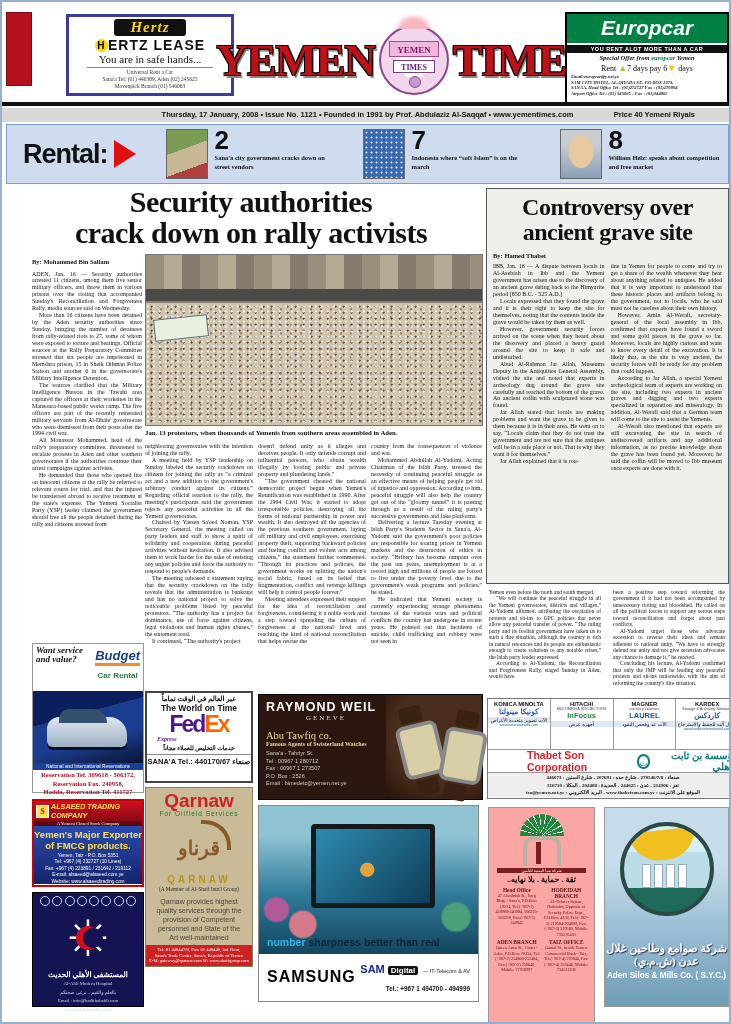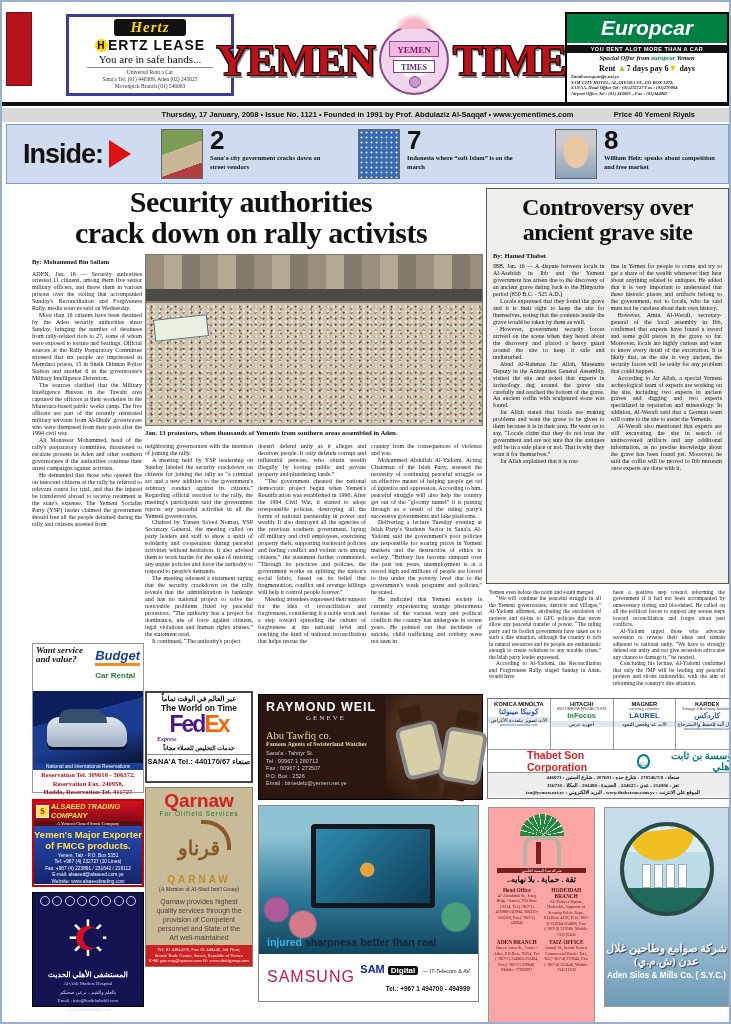--- a/index.html
+++ b/index.html
@@ -33,21 +33,21 @@
            color:#7a1a6a;font-size:9px;font-weight:bold;text-align:center;line-height:16px;box-sizing:border-box;}
   .emb-bot{position:absolute;left:12px;top:33px;width:42px;height:13px;background:#fff;border:1px solid #7a3a8a;
            color:#5a2a7a;font-size:8px;font-weight:bold;text-align:center;line-height:13px;box-sizing:border-box;}
   .emb-dot{position:absolute;left:28px;top:49px;width:10px;height:10px;border-radius:50%;background:#c49ad0;border:1px solid #8a4a8a;}
   .europcar{left:563px;top:10px;width:164px;height:92px;border:2px solid #000;background:#fff;box-sizing:border-box;text-align:center;}
   .euro-top{background:#008144;color:#fff;font-style:italic;font-weight:bold;font-size:21px;
             border-bottom:2px solid #fff;padding:2px 0 3px;font-family:"Liberation Sans",sans-serif;}
   .euro-band{background:#111;color:#fff;font-size:5.5px;font-weight:bold;letter-spacing:.5px;padding:1px 0;font-family:"Liberation Sans",sans-serif;}
   .euro-offer{font-size:6.5px;font-weight:bold;font-style:italic;margin-top:1px;}
   .euro-offer .grn{color:#008144;}
-  .euro-rent{font-size:8px;font-weight:bold;margin:2px 0 1px;}
+  .euro-rent{font-size:8px;font-weight:normal;margin:2px 0 1px;}
   .arr-up{color:#9acd32;font-size:9px;} .arr-dn{color:#f5c400;font-size:9px;}
   .euro-small{font-size:4.6px;font-style:italic;font-weight:bold;color:#222;line-height:1.25;text-align:left;padding-left:4px;}
   .black-rule{left:0;top:100px;width:731px;height:4px;background:#101010;}
   .dateline{left:0;top:106px;width:731px;height:14px;background:#d8d8d8;font-size:7.5px;font-weight:bold;line-height:14px;}
   .dateline .mid{display:block;text-align:center;}
   .dateline .price{position:absolute;right:38px;top:0;}
   
   .inside{left:4px;top:122px;width:723px;height:60px;background:#cfdcf0;border:1px solid #7d9cc6;
           display:flex;align-items:center;box-sizing:border-box;}
   .inside-label{font-size:27px;font-weight:bold;letter-spacing:-1px;margin-left:16px;font-family:"Liberation Sans",sans-serif;}
@@ -88,21 +88,21 @@
   .g-col{width:112px;height:300px;}
   
   .contA{left:487px;top:587px;width:112px;height:105px;}
   .contB{left:611px;top:587px;width:112px;height:105px;}
   .cont{font-size:5.5px;line-height:1.18;}
   
   .ad{box-sizing:border-box;}
   
   .budget{left:30px;top:641px;width:112px;height:150px;border:1px solid #999;background:#fff;}
   .bud-want{font-size:9px;font-style:italic;font-weight:bold;line-height:1.05;padding:2px 0 0 3px;display:inline-block;}
-  .bud-logo{float:right;margin:2px 3px 9px 0;text-align:left;}
+  .bud-logo{float:right;margin:2px 3px 9px 0;text-align:center;}
   .bud-brand{font-size:13px;font-weight:bold;font-style:italic;color:#1a3f94;line-height:1;font-family:"Liberation Sans",sans-serif;
              border-bottom:3px solid #f68b1f;}
   .bud-sub{font-size:8px;font-weight:bold;color:#2e7a3a;font-family:"Liberation Sans",sans-serif;}
   .bud-img{clear:both;margin-top:2px;height:72px;background:linear-gradient(165deg,#0a1f5c 0 35%,#1b3d8f 35% 65%,#0a1230);position:relative;}
   .bud-car{position:absolute;left:14px;top:26px;width:80px;height:30px;background:linear-gradient(#dfe6ee,#9fb0c4);
            border-radius:12px 18px 6px 6px;box-shadow:0 3px 0 #06102a;}
   .bud-car:before{content:"";position:absolute;left:12px;top:-8px;width:48px;height:14px;background:#35506e;border-radius:10px 14px 0 0;}
   .bud-note{background:#1a3f94;color:#fff;font-size:4.8px;text-align:center;padding:1px 0;font-family:"Liberation Sans",sans-serif;}
   .bud-tels{color:#b01020;font-weight:bold;font-size:6.6px;text-align:center;line-height:1.3;padding-top:1px;}
   .bud-hot{border-top:1px solid #999;margin-top:2px;font-size:7px;font-weight:bold;text-align:center;padding-top:1px;}
@@ -146,21 +146,21 @@
   .sam-img{position:relative;height:148px;overflow:hidden;
            background:radial-gradient(circle at 20% 80%,#d57a8a 0 6%,transparent 7%),
                       radial-gradient(circle at 8% 70%,#b05a9a 0 5%,transparent 6%),
                       radial-gradient(circle at 90% 75%,#4aa07a 0 6%,transparent 7%),
                       linear-gradient(#8fc3d4 0 20%,#2e7a99 60%,#14465e);}
   .sam-tv{position:absolute;left:52px;top:18px;width:124px;height:84px;background:#15181c;border-radius:4px;padding:5px;box-sizing:border-box;}
   .sam-scr{width:100%;height:100%;background:radial-gradient(circle at 45% 55%,#e8a23c 0 9%,transparent 10%),linear-gradient(135deg,#2e8bb0,#0d3e58);}
   .sam-slogan{position:absolute;left:8px;bottom:6px;font-size:10.5px;font-weight:bold;font-family:"Liberation Sans",sans-serif;color:#10243c;}
   .sam-slogan .im{color:#35b6e8;}
   .sam-strip{display:flex;align-items:center;height:46px;padding:0 8px;}
-  .sam-brand{font-size:16px;font-weight:normal;color:#be185d;letter-spacing:1px;font-family:"Liberation Sans",sans-serif;}
+  .sam-brand{font-size:16px;font-weight:bold;color:#000000;letter-spacing:1px;font-family:"Liberation Sans",sans-serif;}
   .sam-dealer{margin-left:auto;text-align:right;font-family:"Liberation Sans",sans-serif;}
   .sd-row{font-size:11px;font-weight:bold;color:#1428a0;line-height:1;}
   .sd-chip{background:#111;color:#fff;font-size:8px;padding:0 3px;border-radius:2px;}
   .sd-sub{font-size:5.5px;color:#222;}
   .sd-tel{font-size:6.4px;font-weight:bold;color:#111;}
   
   .thabet{left:485px;top:696px;width:252px;height:101px;border:1px solid #777;background:#fff;}
   .th-cells{display:flex;height:50px;border-bottom:1px solid #999;}
   .th-cell{flex:1;border-right:1px solid #999;text-align:center;padding-top:2px;overflow:hidden;font-family:"Liberation Sans",sans-serif;}
   .th-cell:last-child{border-right:none;}
@@ -255,21 +255,21 @@
     <div class="euro-small">Airport Office Tel : (01) 345065 - Fax : (01)344065</div>
   </div>
 
   <div class="abs black-rule"></div>
   <div class="abs dateline sans">
     <span class="mid">Thursday, 17 January, 2008  •  Issue No. 1121  •  Founded in 1991 by Prof. Abdulaziz Al-Saqqaf  •  www.yementimes.com</span>
     <span class="price">Price 40  Yemeni Riyals</span>
   </div>
 
   <div class="abs inside">
-    <span class="inside-label">Inside:</span>
+    <span class="inside-label">Rental:</span>
     <span class="inside-arrow"></span>
     <div class="ins-item">
       <div class="ins-thumb t1"></div>
       <div class="ins-txt">
           <div class="ins-num">2</div>
         <div class="ins-cap">Sana'a city government cracks down on street vendors</div>
         </div>
     </div>
     <div class="ins-item">
       <div class="ins-thumb t2"></div>
@@ -465,21 +465,21 @@
       <div>Sana'a Trade Center, Sana'a, Republic of Yemen</div>
       <div>E-M: gateway@qarnaw.com  W: www.shaifgroup.com</div>
     </div>
   </div>
 
   <div class="abs samsung ad">
     <div class="sam-img">
       <div class="sam-tv">
           <div class="sam-scr"></div>
         </div>
-      <div class="sam-slogan"><span class="im">injured</span><span> sharpness better than real</span></div>
+      <div class="sam-slogan"><span class="im">number</span><span> sharpness better than real</span></div>
     </div>
     <div class="sam-strip">
       <span class="sam-brand">SAMSUNG</span>
       <span class="sam-dealer">
         <span class="sd-row"><span>SAM</span> <span class="sd-chip">Digital</span></span>
         <span class="sd-sub">— IT-Telecom &amp; AV</span><br>
         <span class="sd-tel">Tel.: +967 1 494700 - 494999</span>
       </span>
     </div>
   </div>

